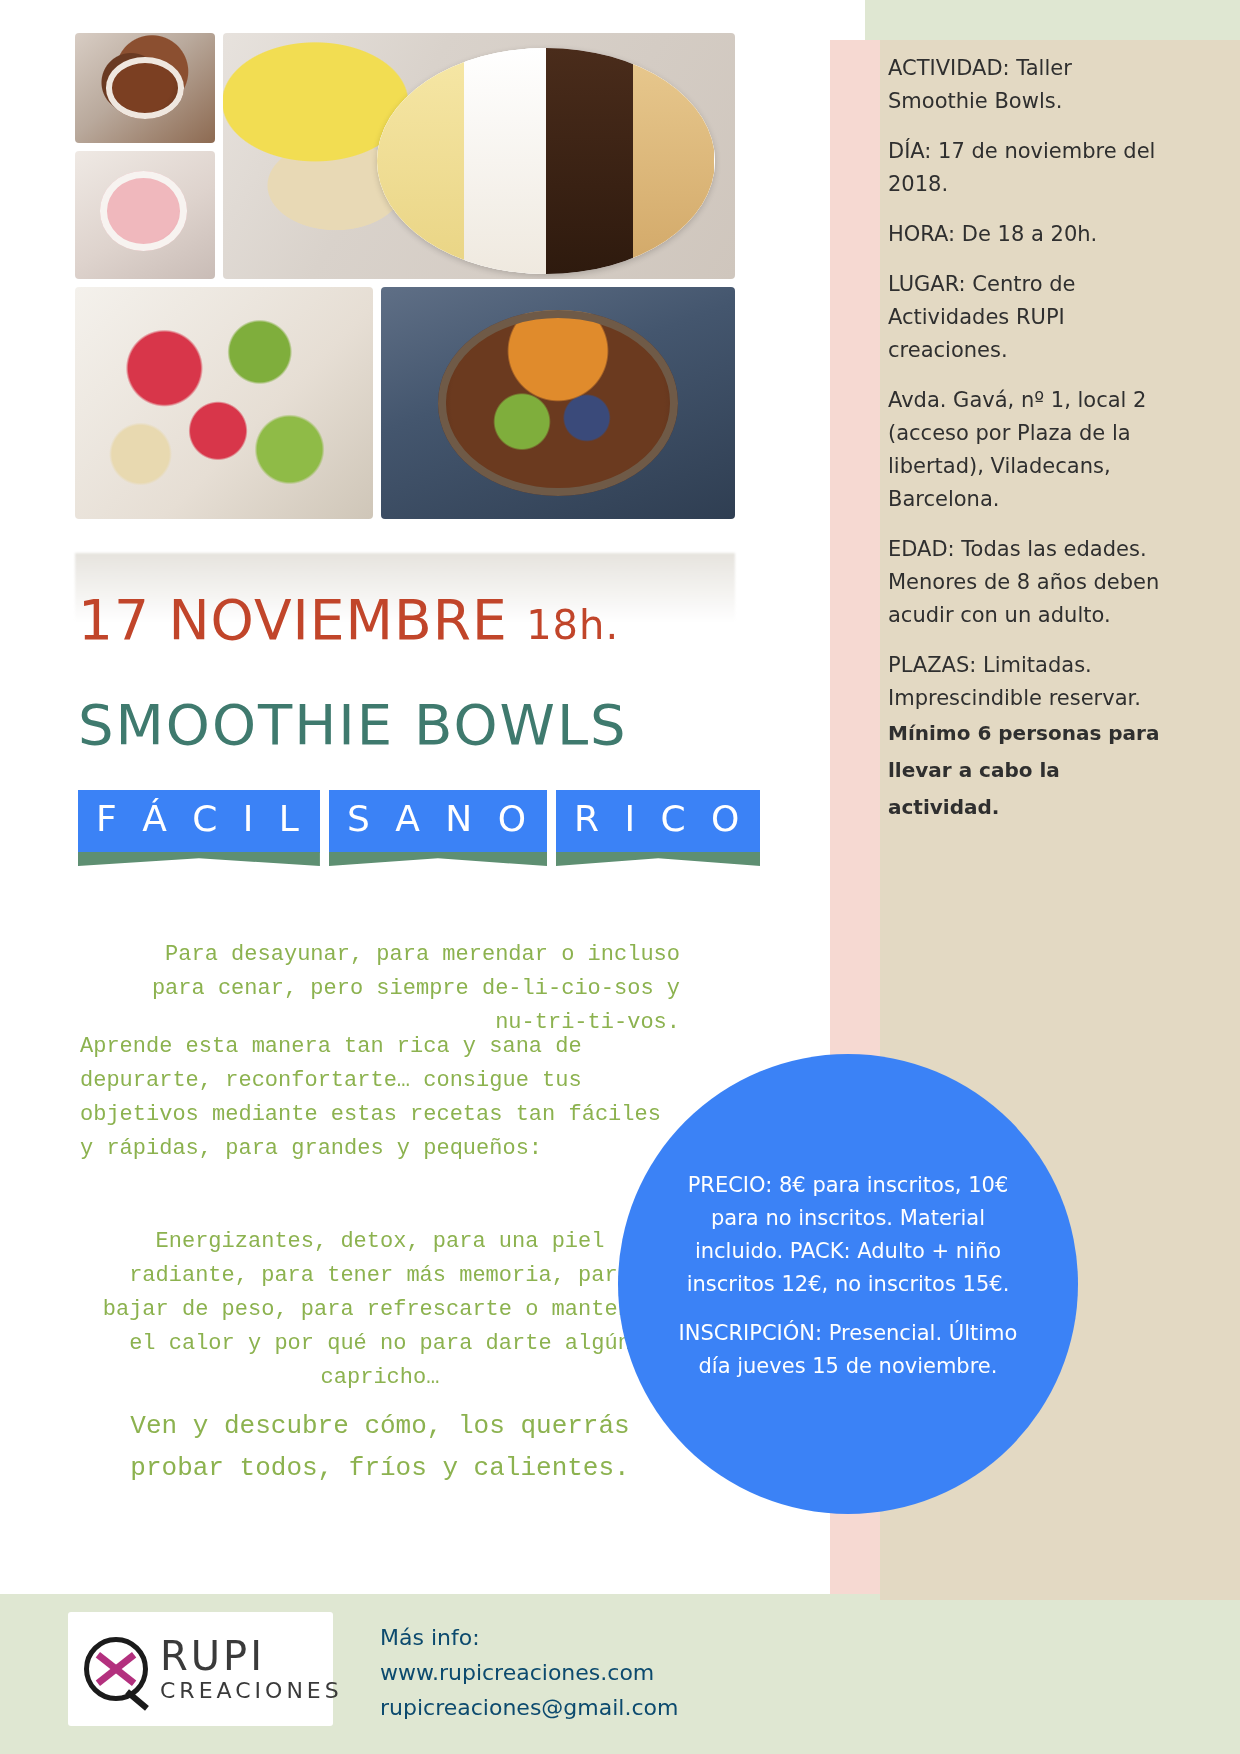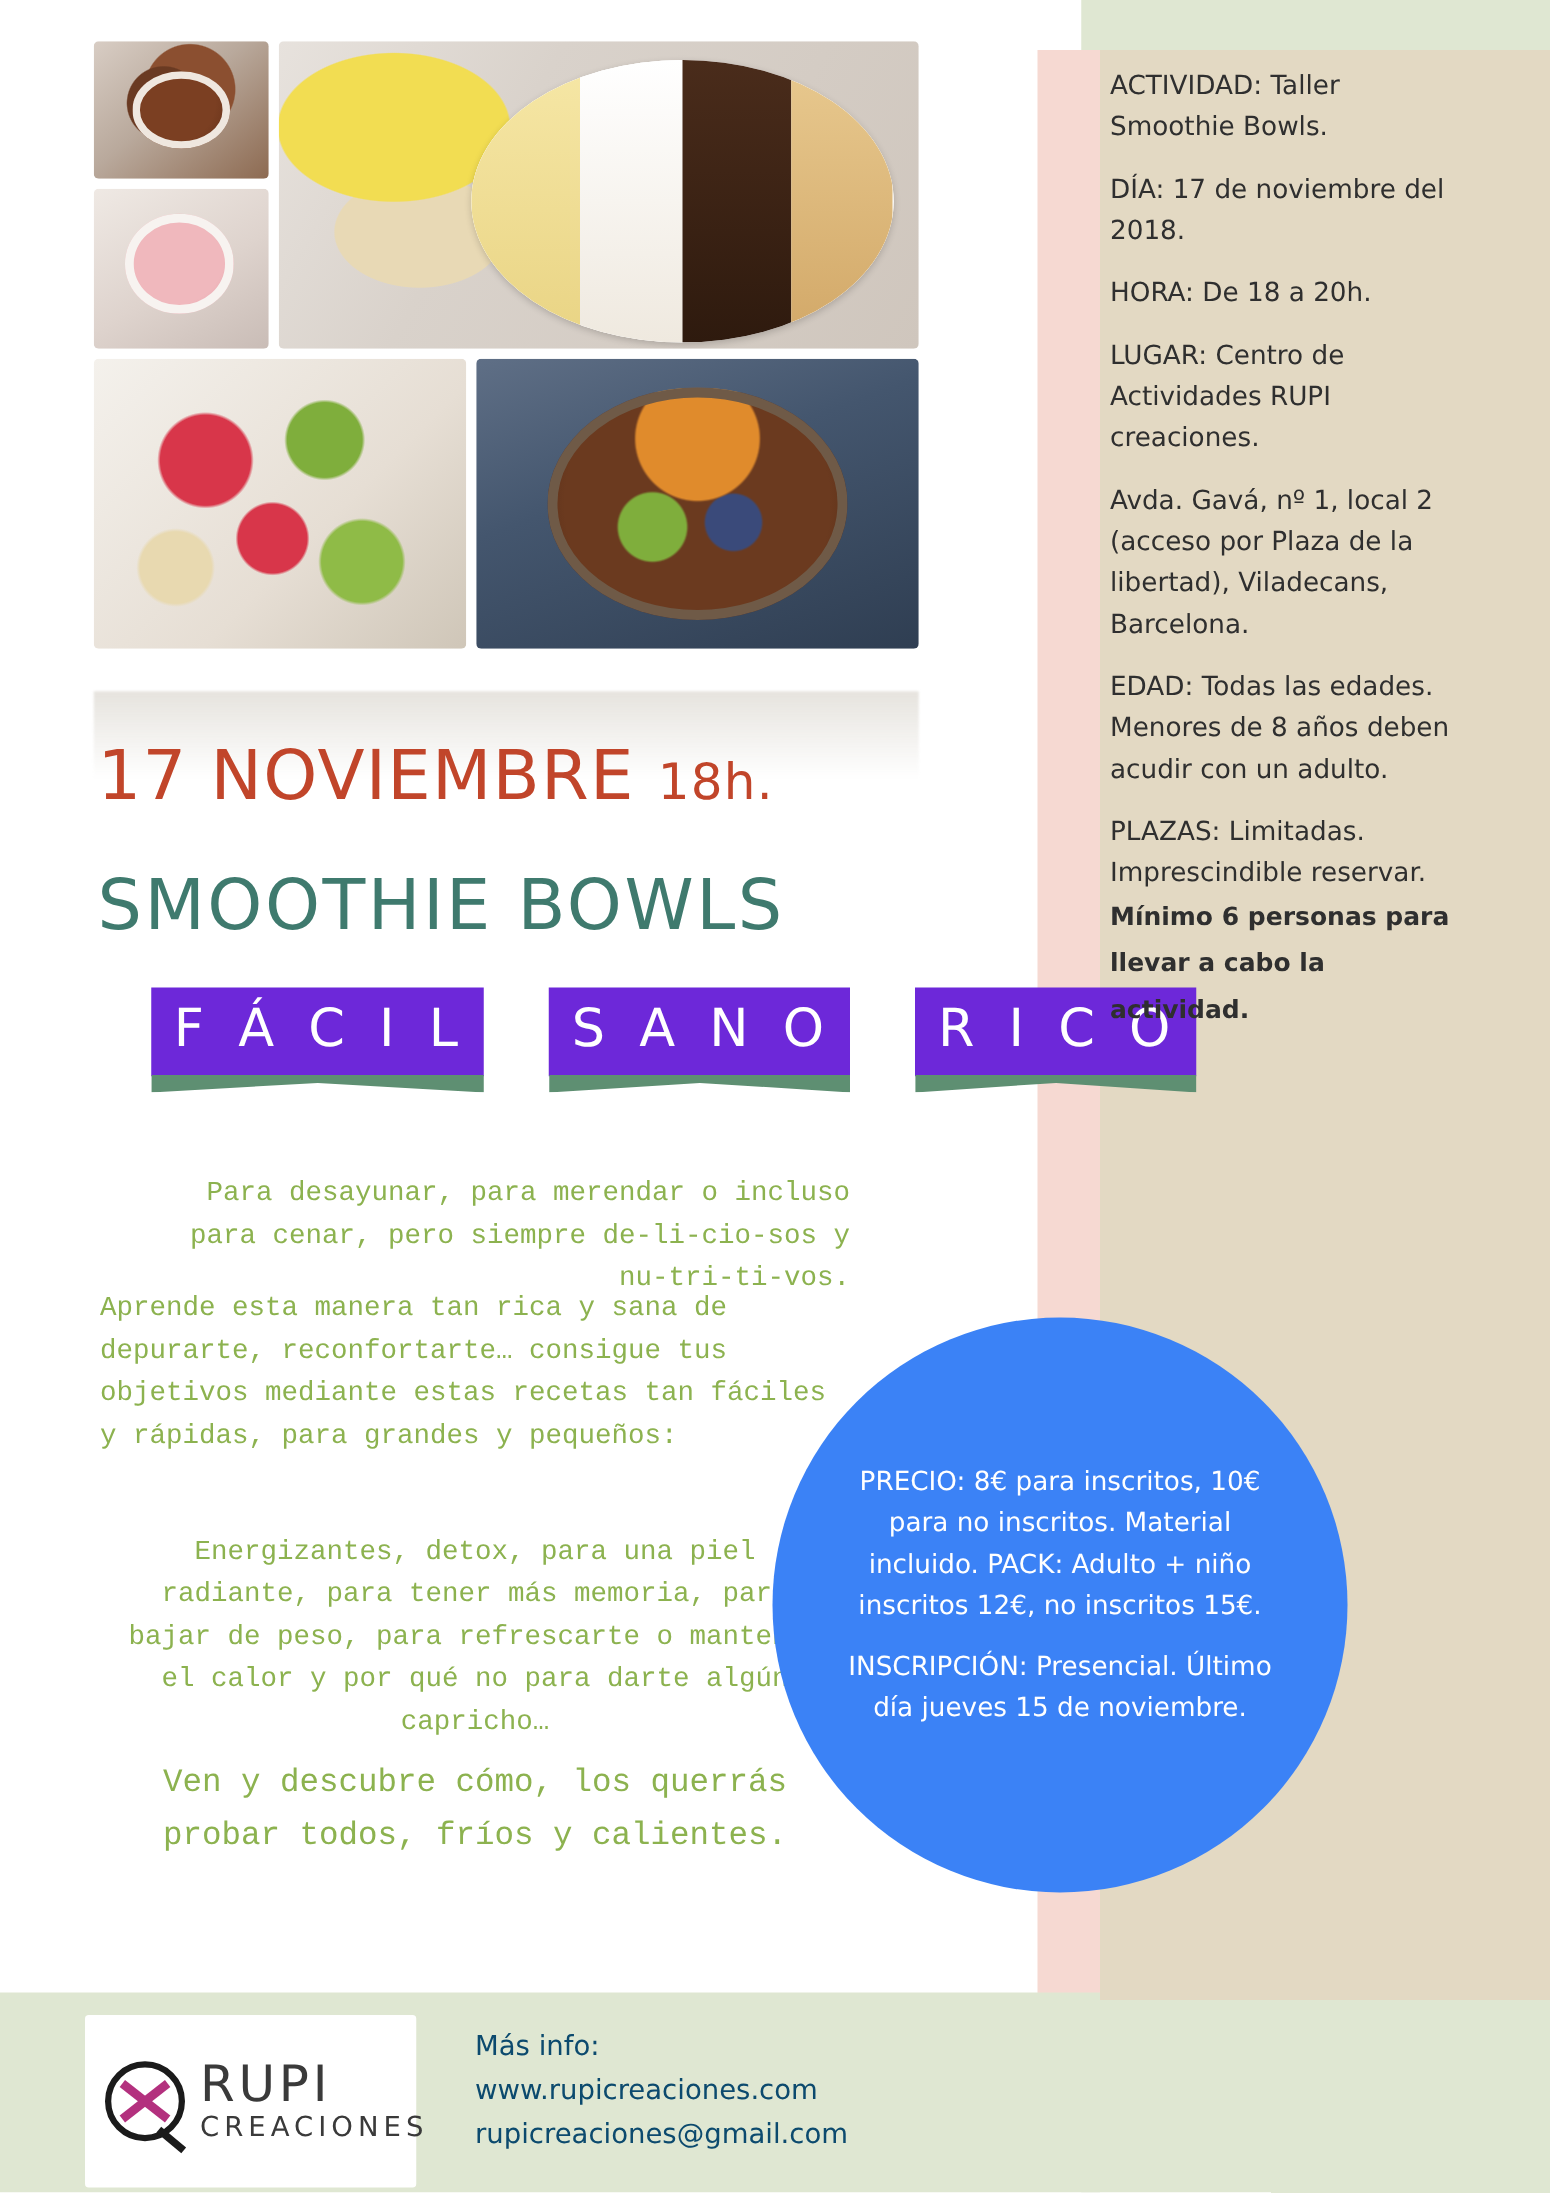--- a/index.html
+++ b/index.html
@@ -154,27 +154,26 @@
     color: #3f7a6e;
     white-space: nowrap;
   }
   .tags {
     position: absolute;
     left: 78px; top: 790px;
     display: flex;
     gap: 9px;
   }
   .tag {
-    background: #6d28d9;
+    background: #3b82f6;
     color: #ffffff;
-    font-size: 42px;
+    font-size: 36px;
     letter-spacing: 7px;
     padding: 8px 14px 14px 18px;
     position: relative;
-    margin-left: 43px;
   }
   .tag::after {
     content: "";
     position: absolute;
     left: 0; right: 0; bottom: -13px;
     height: 14px;
     background: #5e8f72;
     clip-path: polygon(0 0, 100% 0, 100% 100%, 50% 45%, 0 100%);
   }
 
@@ -222,21 +221,21 @@
     font-size: 21px;
     line-height: 33px;
     padding: 0 48px;
   }
   .circle .grp { margin-bottom: 16px; }
 
   
   .logo-box {
     position: absolute;
     left: 68px; top: 1612px;
-    width: 265px; height: 138px;
+    width: 265px; height: 114px;
     background: #ffffff;
     border-radius: 3px;
     display: flex;
     align-items: center;
     padding-left: 12px;
     gap: 8px;
   }
   .logo-mark {
     width: 72px; height: 72px;
     position: relative;

